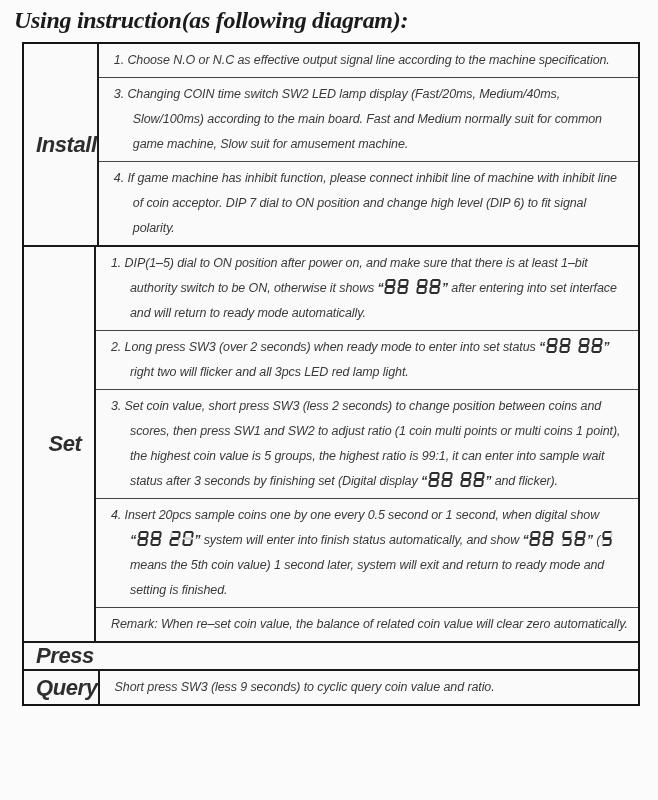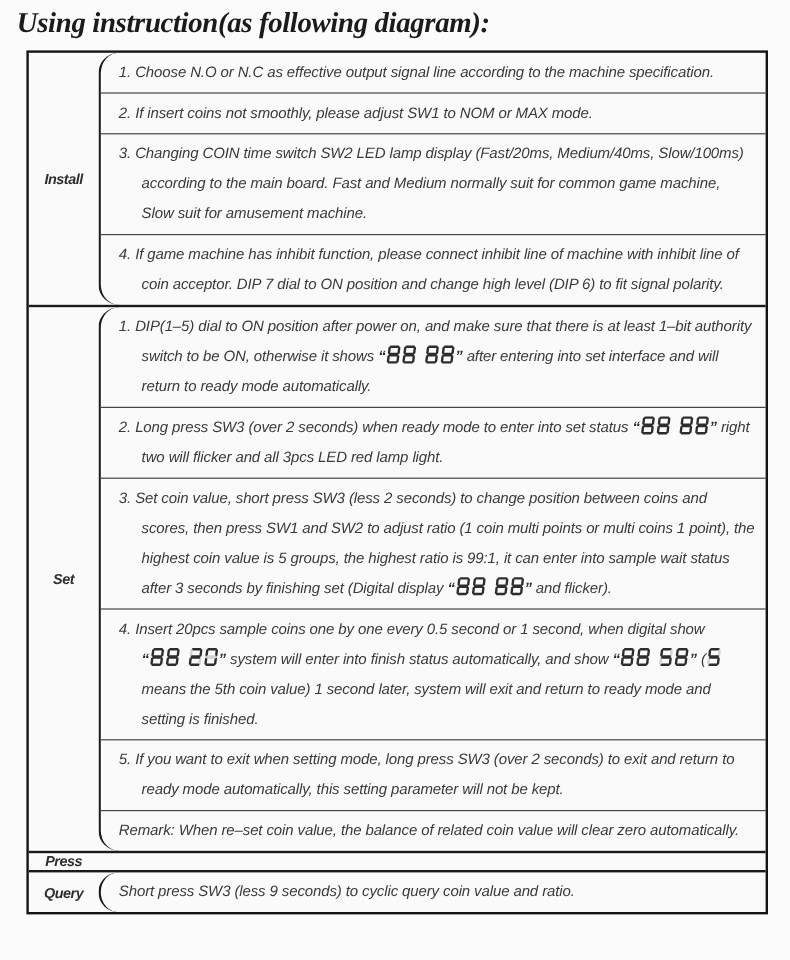--- a/index.html
+++ b/index.html
@@ -25,30 +25,30 @@
     border:2px solid #141414;
     background:#fafafa;
     box-sizing:border-box;
   }
   .section{display:flex;}
   .section + .section{border-top:2px solid #1a1a1a;}
   .label-cell{
     flex:0 0 58px;
     display:flex;align-items:center;justify-content:center;
     font-weight:bold;
-    font-size:12px;
+    font-size:22px;
     letter-spacing:-0.4px;
     color:#2e2e2e;
     text-align:center;
+    padding-left:12px;
   }
   .content-cell{
     flex:1 1 auto;
     border-left:2px solid #1a1a1a;
     min-width:0;
-    border-radius:17px;
   }
   .item{padding:4px 8px 4px 15px;}
   .item + .item{border-top:1px solid #454545;}
   .item p{
     margin:0;
     font-size:12.5px;
     line-height:25px;
     letter-spacing:-0.1px;
     color:#3a3a3a;
   }
@@ -79,23 +79,20 @@
 <div class="page">
   <h1 class="title">Using instruction(as following diagram):</h1>
   <div class="itable" id="itable">
       <div class="section">
         <div class="label-cell">Install</div>
         <div class="content-cell">
           <div class="item">
             <p class="has-num"><span>1.</span> <span>Choose N.O or N.C as effective output signal line according to the machine specification.</span></p>
           </div>
           <div class="item">
-            <p class="has-num"><span>2.</span> <span>If insert coins not smoothly, please adjust SW1 to NOM or MAX mode.</span></p>
-          </div>
-          <div class="item">
             <p class="has-num"><span>3.</span> <span>Changing COIN time switch SW2 LED lamp display (Fast/20ms, Medium/40ms, Slow/100ms) according to the main board. Fast and Medium normally suit for common game machine, Slow suit for amusement machine.</span></p>
           </div>
           <div class="item">
             <p class="has-num"><span>4.</span> <span>If game machine has inhibit function, please connect inhibit line of machine with inhibit line of coin acceptor. DIP 7 dial to ON position and change high level (DIP 6) to fit signal polarity.</span></p>
           </div>
         </div>
       </div>
       <div class="section">
         <div class="label-cell">Set</div>
         <div class="content-cell">
@@ -105,23 +102,20 @@
           <div class="item">
             <p class="has-num"><span>2.</span> <span>Long press SW3 (over 2 seconds) when ready mode to enter into set status </span><span class="segwrap"><span class="q">“</span><span class="seg7"><i class="sg sg-a"></i><i class="sg sg-b"></i><i class="sg sg-c"></i><i class="sg sg-d"></i><i class="sg sg-e"></i><i class="sg sg-f"></i><i class="sg sg-g"></i></span><span class="seg7"><i class="sg sg-a"></i><i class="sg sg-b"></i><i class="sg sg-c"></i><i class="sg sg-d"></i><i class="sg sg-e"></i><i class="sg sg-f"></i><i class="sg sg-g"></i></span><span class="seggap"></span><span class="seg7"><i class="sg sg-a"></i><i class="sg sg-b"></i><i class="sg sg-c"></i><i class="sg sg-d"></i><i class="sg sg-e"></i><i class="sg sg-f"></i><i class="sg sg-g"></i></span><span class="seg7"><i class="sg sg-a"></i><i class="sg sg-b"></i><i class="sg sg-c"></i><i class="sg sg-d"></i><i class="sg sg-e"></i><i class="sg sg-f"></i><i class="sg sg-g"></i></span><span class="q">”</span></span><span> right two will flicker and all 3pcs LED red lamp light.</span></p>
           </div>
           <div class="item">
             <p class="has-num"><span>3.</span> <span>Set coin value, short press SW3 (less 2 seconds) to change position between coins and scores, then press SW1 and SW2 to adjust ratio (1 coin multi points or multi coins 1 point), the highest coin value is 5 groups, the highest ratio is 99:1, it can enter into sample wait status after 3 seconds by finishing set (Digital display </span><span class="segwrap"><span class="q">“</span><span class="seg7"><i class="sg sg-a"></i><i class="sg sg-b"></i><i class="sg sg-c"></i><i class="sg sg-d"></i><i class="sg sg-e"></i><i class="sg sg-f"></i><i class="sg sg-g"></i></span><span class="seg7"><i class="sg sg-a"></i><i class="sg sg-b"></i><i class="sg sg-c"></i><i class="sg sg-d"></i><i class="sg sg-e"></i><i class="sg sg-f"></i><i class="sg sg-g"></i></span><span class="seggap"></span><span class="seg7"><i class="sg sg-a"></i><i class="sg sg-b"></i><i class="sg sg-c"></i><i class="sg sg-d"></i><i class="sg sg-e"></i><i class="sg sg-f"></i><i class="sg sg-g"></i></span><span class="seg7"><i class="sg sg-a"></i><i class="sg sg-b"></i><i class="sg sg-c"></i><i class="sg sg-d"></i><i class="sg sg-e"></i><i class="sg sg-f"></i><i class="sg sg-g"></i></span><span class="q">”</span></span><span> and flicker).</span></p>
           </div>
           <div class="item">
             <p class="has-num"><span>4.</span> <span>Insert 20pcs sample coins one by one every 0.5 second or 1 second, when digital show </span><span class="segwrap"><span class="q">“</span><span class="seg7"><i class="sg sg-a"></i><i class="sg sg-b"></i><i class="sg sg-c"></i><i class="sg sg-d"></i><i class="sg sg-e"></i><i class="sg sg-f"></i><i class="sg sg-g"></i></span><span class="seg7"><i class="sg sg-a"></i><i class="sg sg-b"></i><i class="sg sg-c"></i><i class="sg sg-d"></i><i class="sg sg-e"></i><i class="sg sg-f"></i><i class="sg sg-g"></i></span><span class="seggap"></span><span class="seg7"><i class="sg sg-a"></i><i class="sg sg-b"></i><i class="sg sg-c off"></i><i class="sg sg-d"></i><i class="sg sg-e"></i><i class="sg sg-f off"></i><i class="sg sg-g"></i></span><span class="seg7"><i class="sg sg-a"></i><i class="sg sg-b"></i><i class="sg sg-c"></i><i class="sg sg-d"></i><i class="sg sg-e"></i><i class="sg sg-f"></i><i class="sg sg-g off"></i></span><span class="q">”</span></span><span> system will enter into finish status automatically, and show </span><span class="segwrap"><span class="q">“</span><span class="seg7"><i class="sg sg-a"></i><i class="sg sg-b"></i><i class="sg sg-c"></i><i class="sg sg-d"></i><i class="sg sg-e"></i><i class="sg sg-f"></i><i class="sg sg-g"></i></span><span class="seg7"><i class="sg sg-a"></i><i class="sg sg-b"></i><i class="sg sg-c"></i><i class="sg sg-d"></i><i class="sg sg-e"></i><i class="sg sg-f"></i><i class="sg sg-g"></i></span><span class="seggap"></span><span class="seg7"><i class="sg sg-a"></i><i class="sg sg-b off"></i><i class="sg sg-c"></i><i class="sg sg-d"></i><i class="sg sg-e off"></i><i class="sg sg-f"></i><i class="sg sg-g"></i></span><span class="seg7"><i class="sg sg-a"></i><i class="sg sg-b"></i><i class="sg sg-c"></i><i class="sg sg-d"></i><i class="sg sg-e"></i><i class="sg sg-f"></i><i class="sg sg-g"></i></span><span class="q">”</span></span><span> (</span><span class="segwrap"><span class="seg7"><i class="sg sg-a"></i><i class="sg sg-b off"></i><i class="sg sg-c"></i><i class="sg sg-d"></i><i class="sg sg-e off"></i><i class="sg sg-f"></i><i class="sg sg-g"></i></span></span><span> means the 5th coin value) 1 second later, system will exit and return to ready mode and setting is finished.</span></p>
           </div>
           <div class="item">
-            <p class="has-num"><span>5.</span> <span>If you want to exit when setting mode, long press SW3 (over 2 seconds) to exit and return to ready mode automatically, this setting parameter will not be kept.</span></p>
-          </div>
-          <div class="item">
             <p><span>Remark: When re–set coin value, the balance of related coin value will clear zero automatically.</span></p>
           </div>
         </div>
       </div>
       <div class="section">
         <div class="label-cell">Press</div>
       </div>
       <div class="section">
         <div class="label-cell">Query</div>
         <div class="content-cell">

